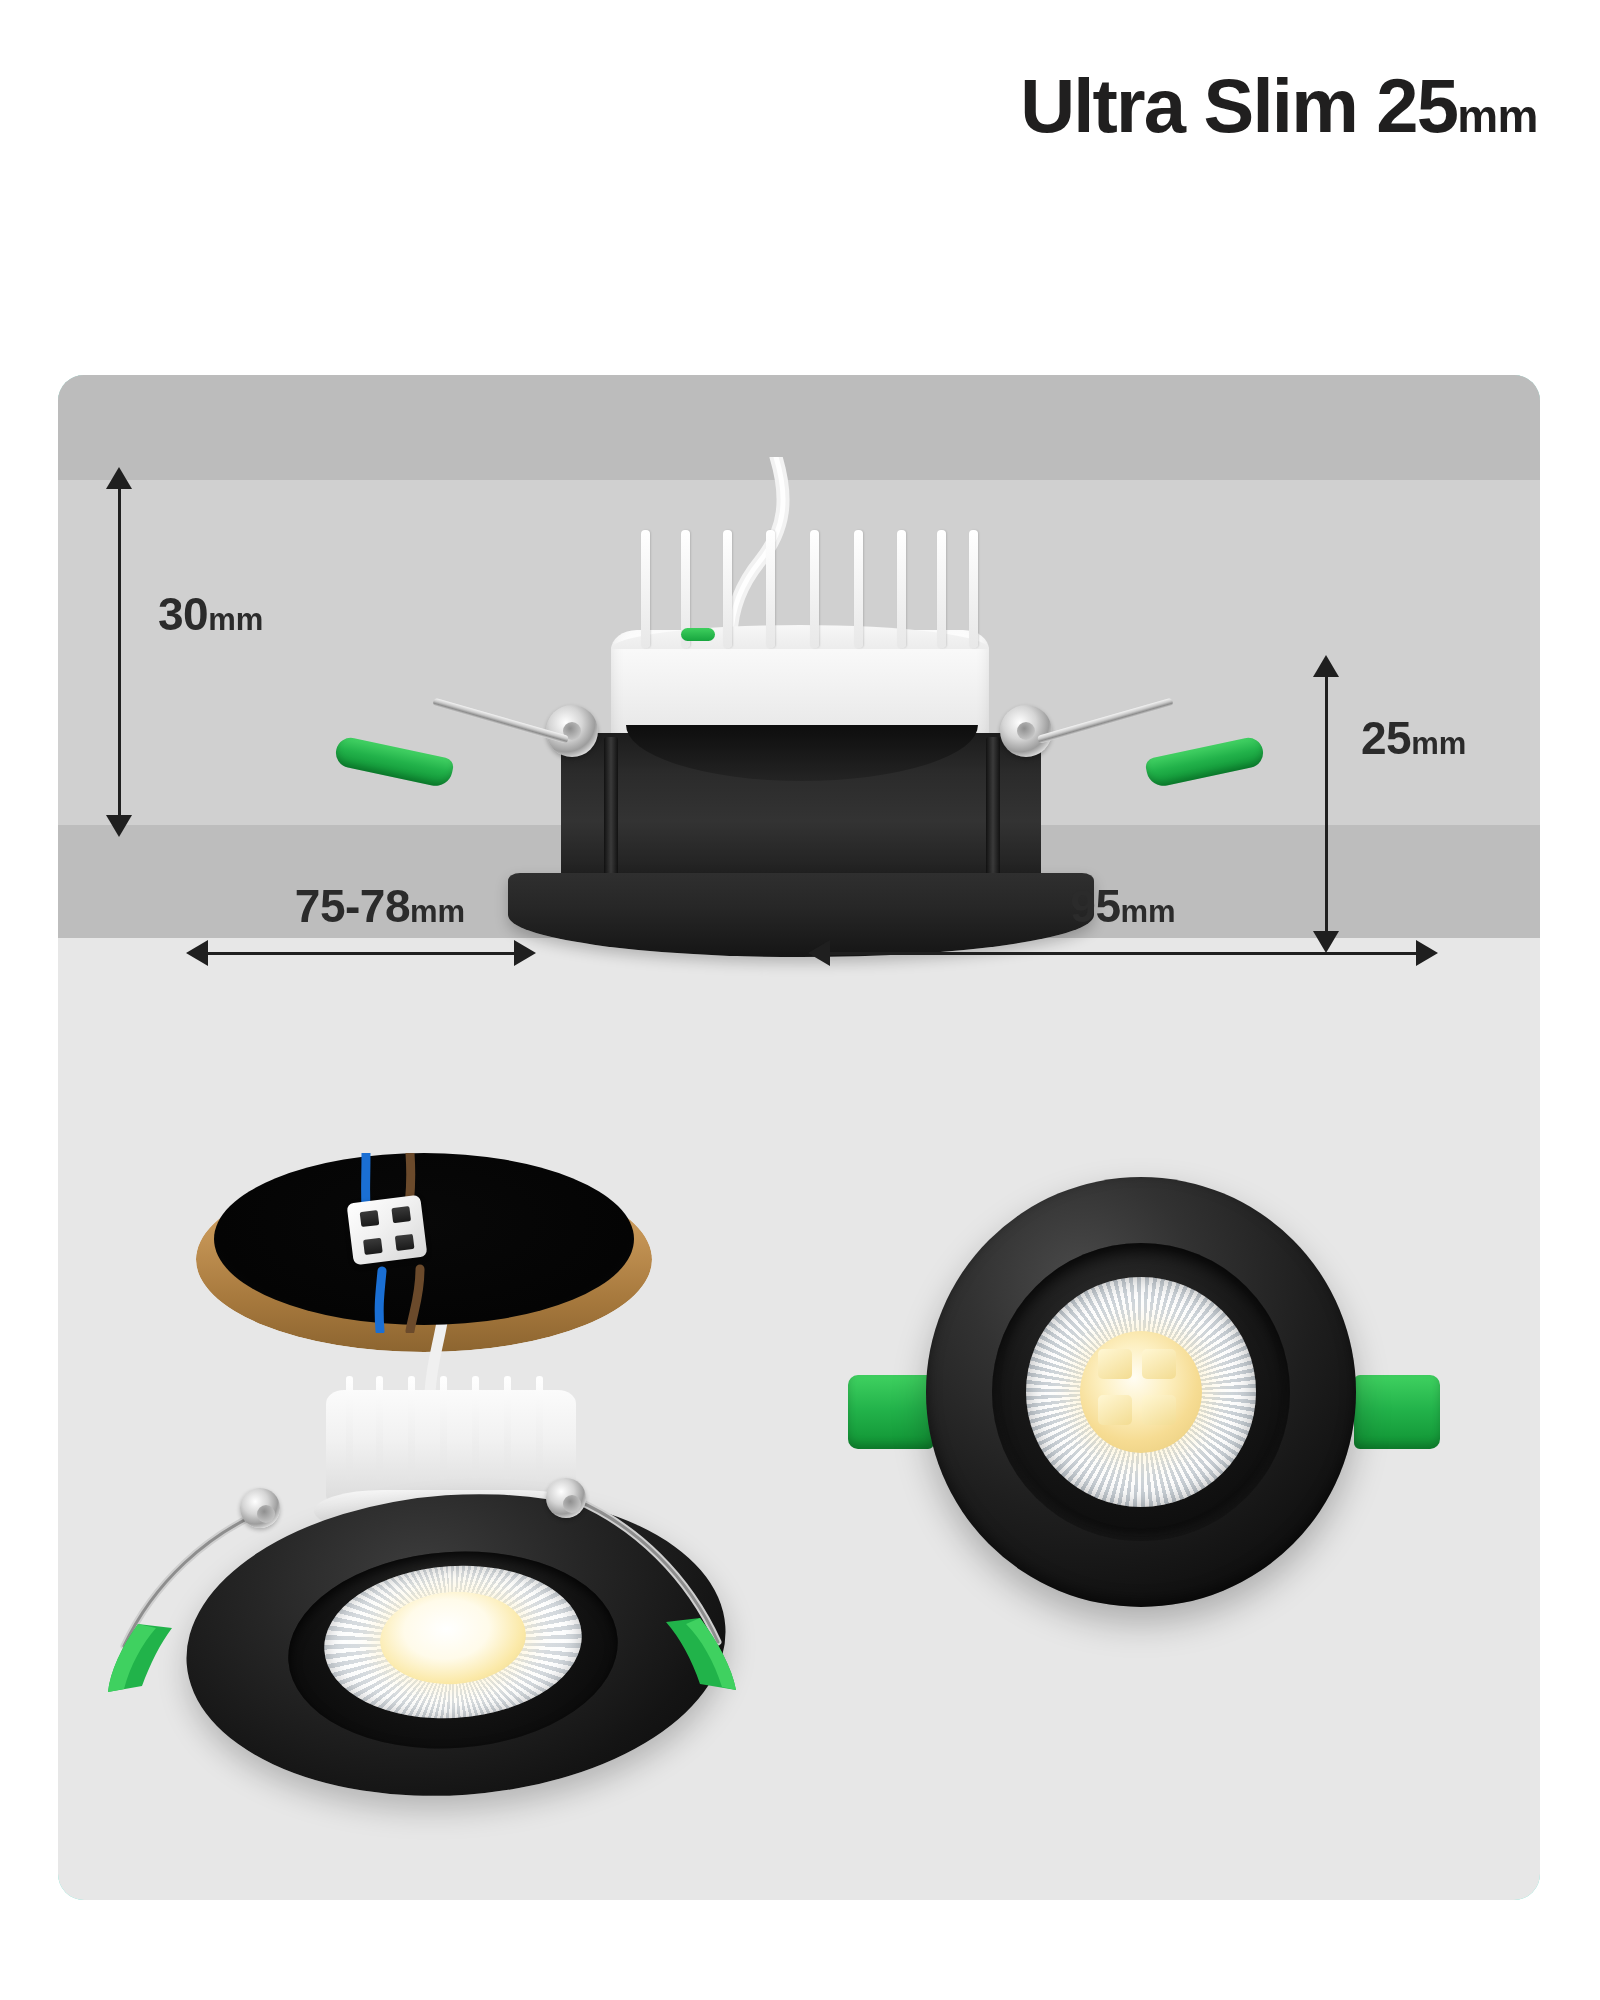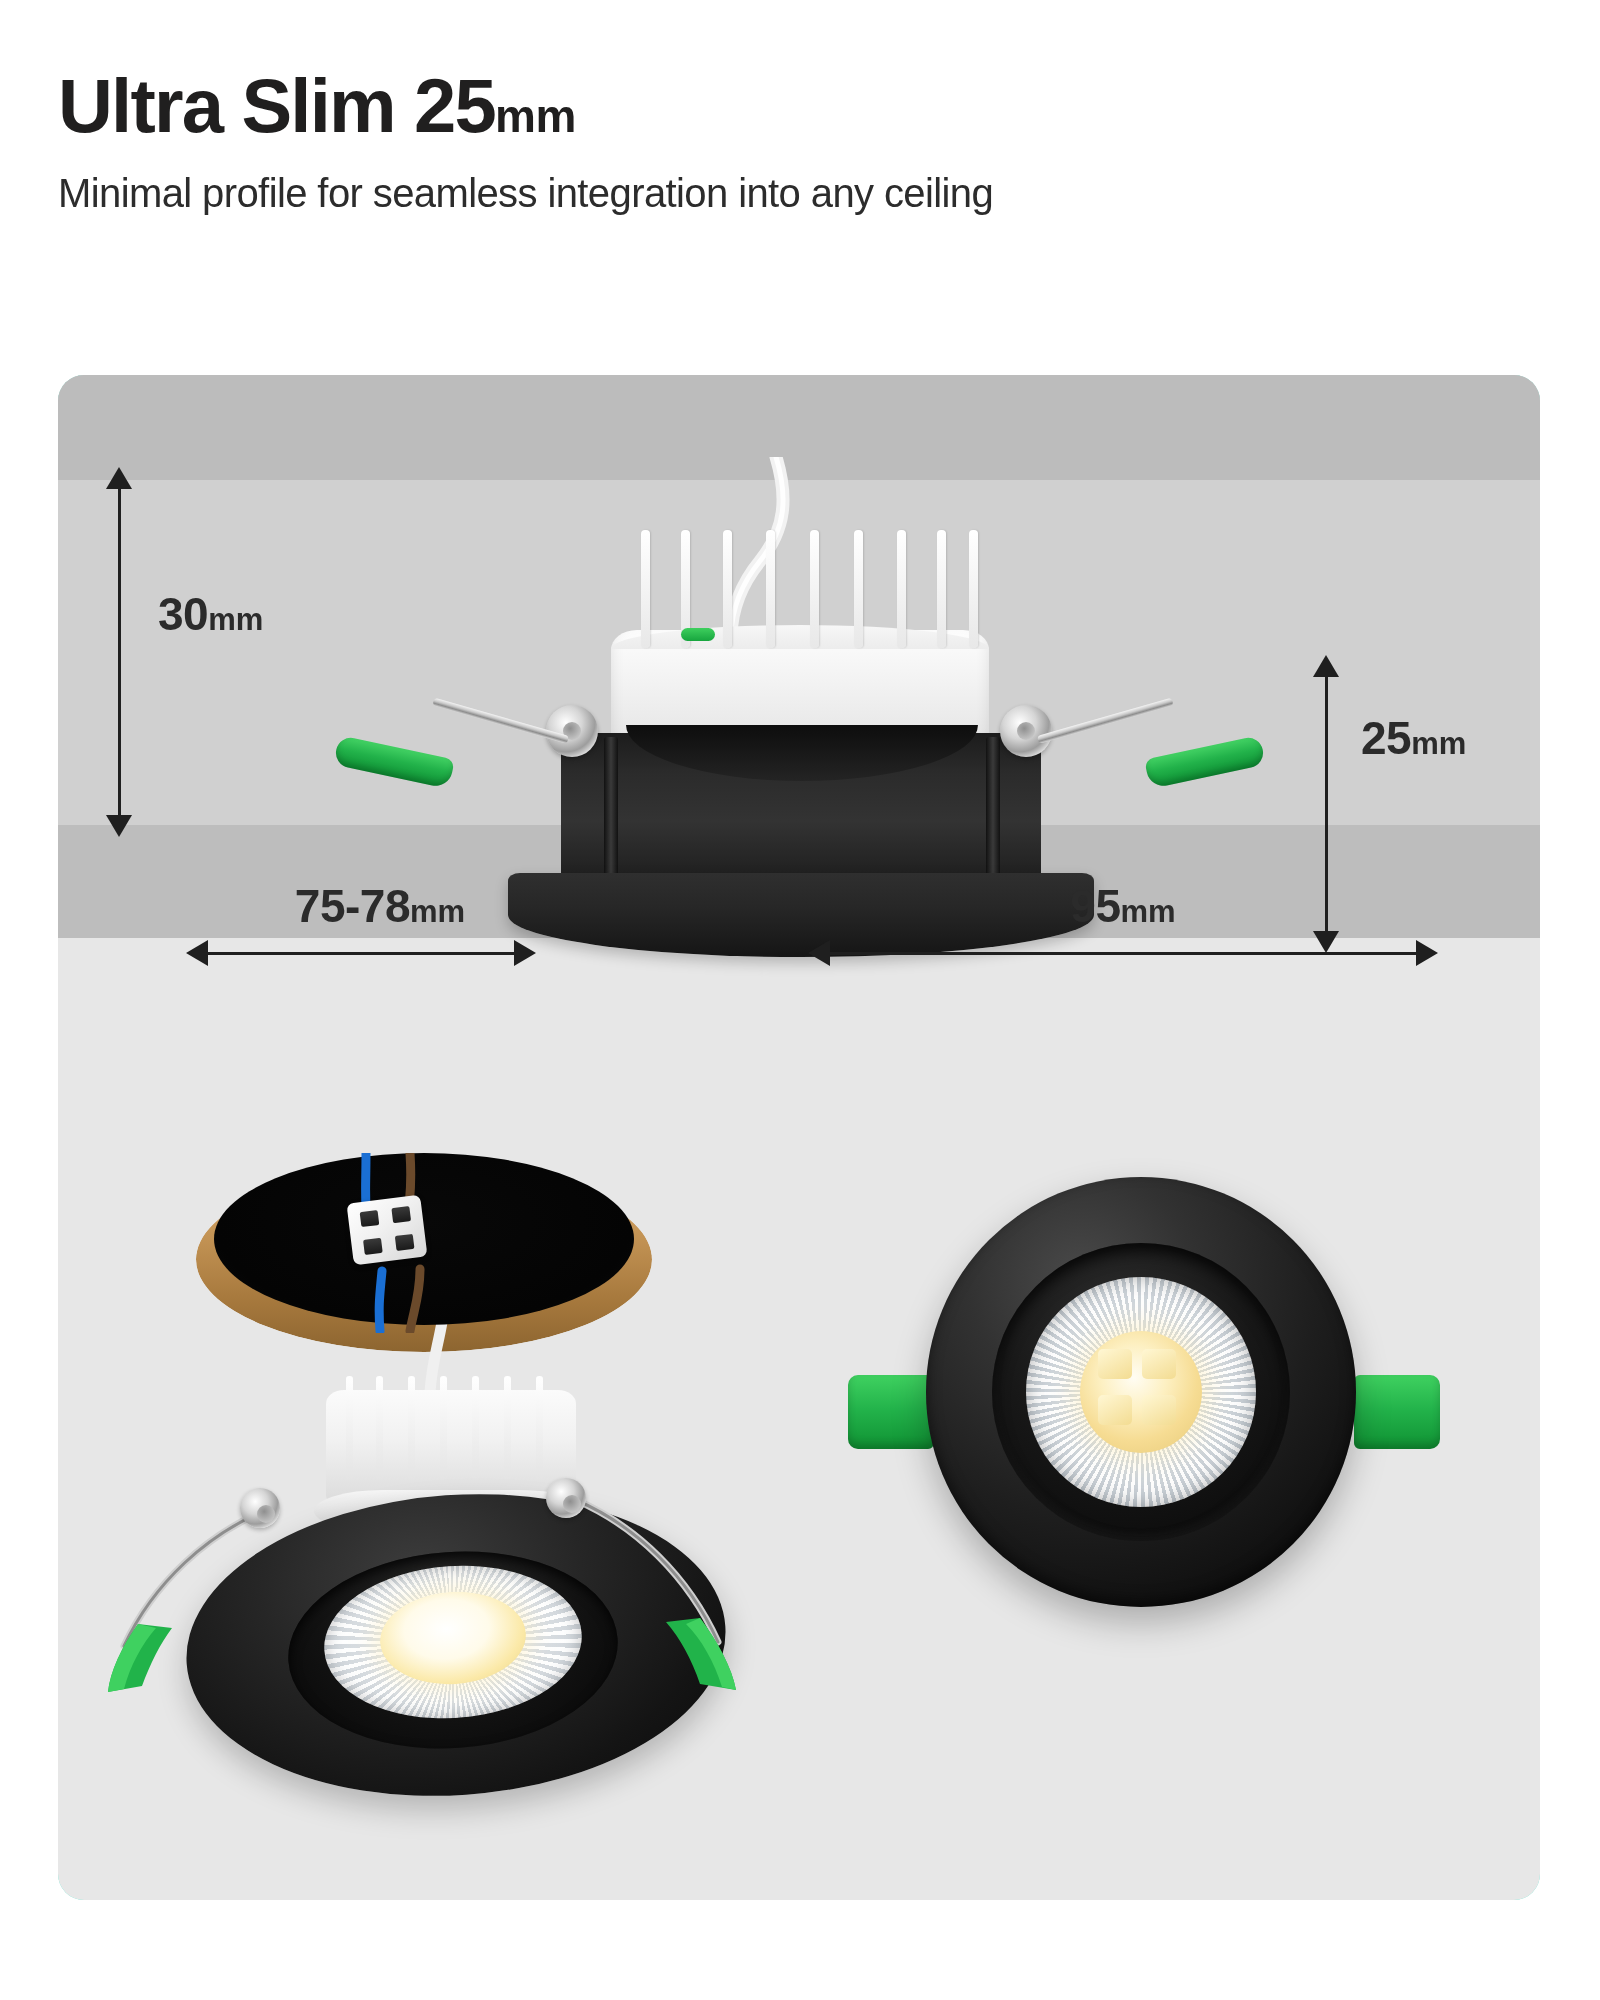--- a/index.html
+++ b/index.html
@@ -5,21 +5,21 @@
   * { box-sizing: border-box; margin: 0; padding: 0; }
   html, body {
     width: 1600px; height: 2000px;
     background: #ffffff;
     font-family: "Liberation Sans", sans-serif;
     overflow: hidden;
   }
   .page { position: relative; width: 1600px; height: 2000px; background:#fff; }
 
   
-  .header { position: absolute; left: 58px; top: 68px; width: 1480px; }
+  .header { position: absolute; left: 58px; top: 68px; width: 1480px; text-align: right; }
   .title {
     font-size: 76px; font-weight: 700; color: #201f1f;
     letter-spacing: -1.8px; line-height: 1.0; white-space: nowrap;
   }
   .title .unit { font-size: 46px; font-weight: 700; letter-spacing: -0.5px; }
   .subtitle {
     margin-top: 27px;
     font-size: 40px; font-weight: 400; color: #2c2c2c;
     letter-spacing: -0.6px; line-height: 1.1; white-space: nowrap;
   }
@@ -265,21 +265,20 @@
     box-shadow: inset 0 -5px 8px rgba(0,0,0,.2);
   }
 </style>
 </head>
 <body>
 
 <div class="page">
 
   <div class="header">
     <div class="title"><span>Ultra Slim </span><span>25</span><span class="unit">mm</span></div>
-    <div class="subtitle">Minimal profile for seamless integration into any ceiling</div>
   </div>
 
   <div class="panel">
 
     <div class="scene-top"></div>
     <div class="ceiling-upper"></div>
     <div class="ceiling-slab"></div>
     <div class="scene-bottom"></div>
 
     <div class="side-view">

